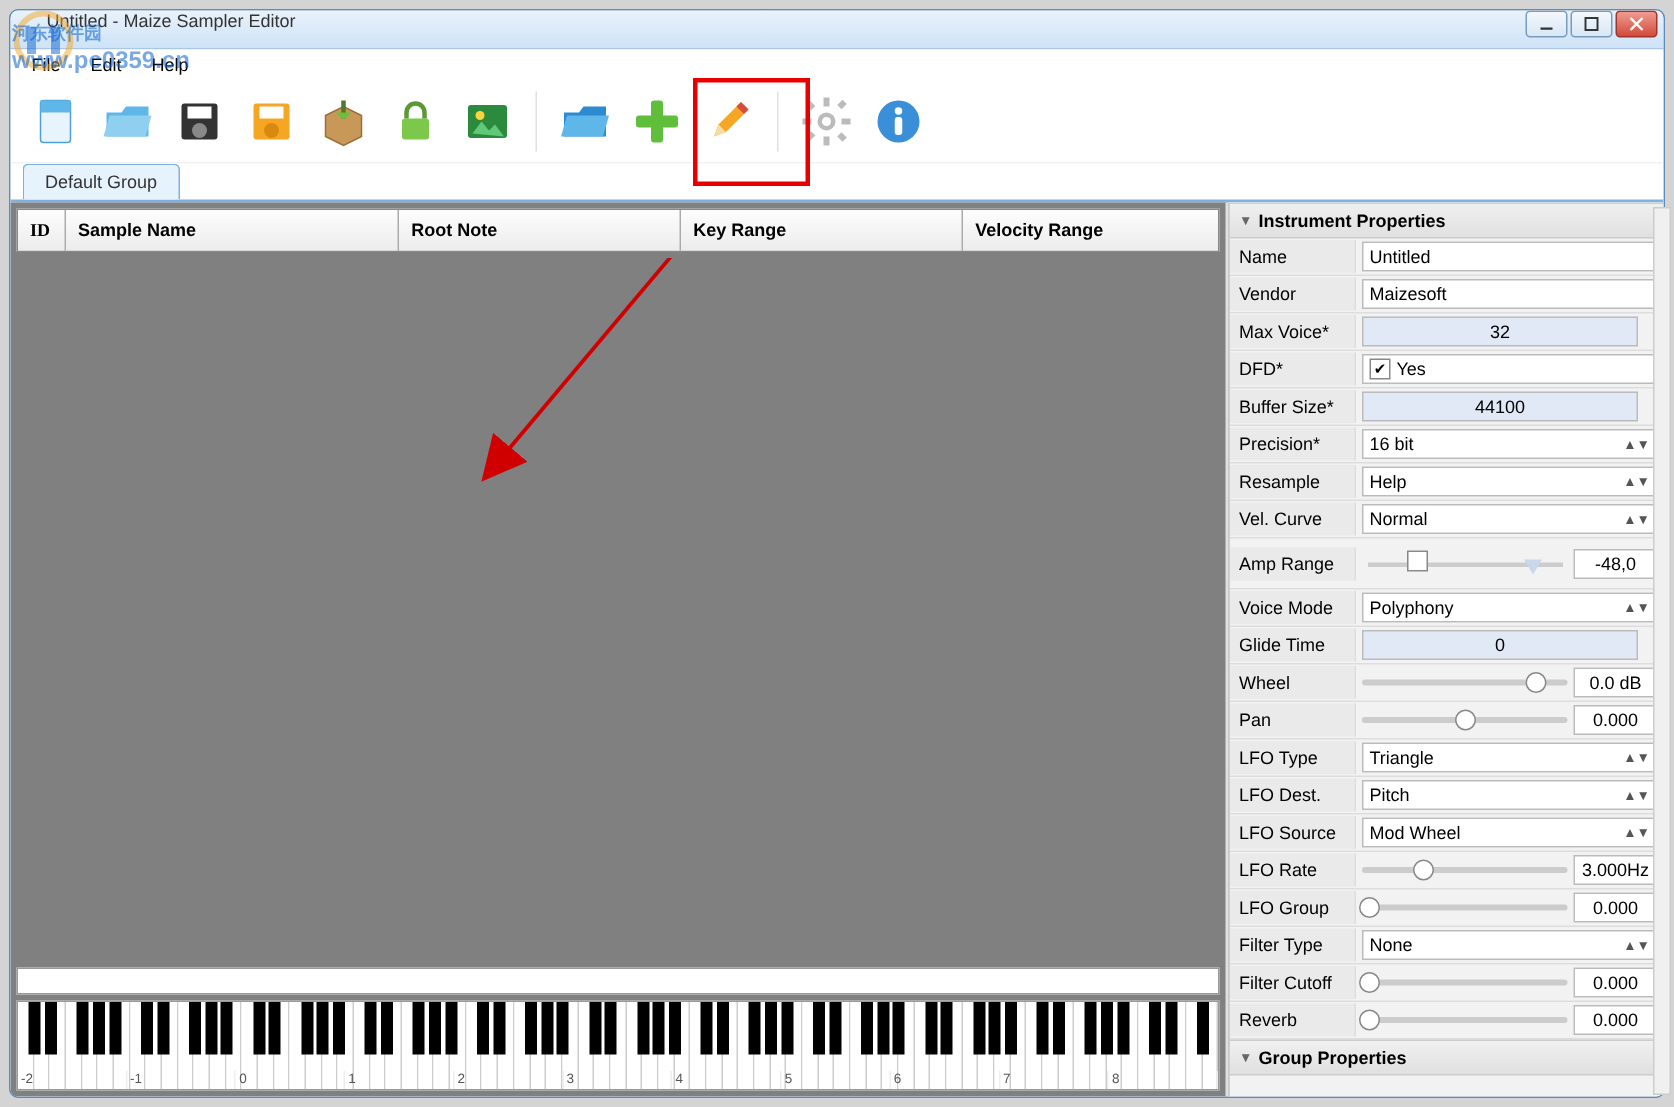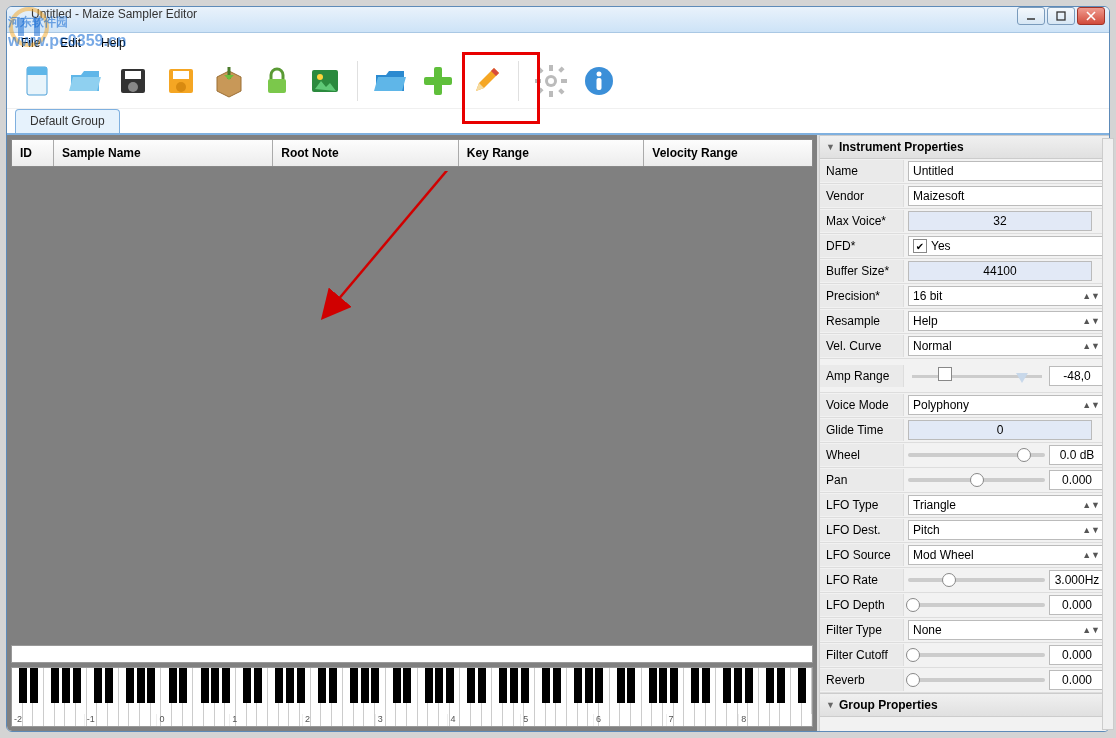--- a/index.html
+++ b/index.html
@@ -39,21 +39,21 @@
 
 
 .main { display:flex; height:calc(100% - 26px - 20px - 56px - 26px); }
 .left { flex:1; background:#808080; display:flex; flex-direction:column; border-right:2px solid #e0e0e0; position:relative; }
 .right { width:290px; background:#f2f2f2; overflow-y:auto; border-left:1px solid #d0d0d0; }
 
 
 .thead { display:flex; background:#fff; border:1px solid #888; margin:4px; }
 .th { padding:6px 8px; border-right:1px solid #aaa; font-weight:bold; background:linear-gradient(#fdfdfd,#ececec); }
 .th:last-child { border-right:none; }
-.th.id { width:42px; }
+.th.id { width:32px;font-family:Liberation Serif, serif; }
 .th.sn { flex:1.2; }
 .th.rn { flex:1; }
 .th.kr { flex:1; }
 .th.vr { flex:.9; }
 
 .emptyarea { flex:1; position:relative; }
 .arrow-svg { position:absolute; inset:0; width:100%; height:100%; pointer-events:none; z-index:30; }
 
 .scrollbar-h { height:18px; margin:0 4px 4px 4px; background:#fff; border:1px solid #999; }
 .keyboard-wrap { height:60px; margin:0 4px 4px 4px; background:#fff; border:1px solid #999; position:relative; overflow:hidden; }
@@ -538,21 +538,21 @@
           <div class="pval">
             <div class="slider-row">
               <div class="slidetrack">
                 <div class="slidethumb" style="left:30%"></div>
               </div>
               <div class="valbox">3.000Hz</div>
             </div>
           </div>
         </div>
       <div class="prow">
-          <div class="plabel">LFO Depth</div>
+          <div class="plabel">LFO Group</div>
           <div class="pval">
             <div class="slider-row">
               <div class="slidetrack">
                 <div class="slidethumb" style="left:4%"></div>
               </div>
               <div class="valbox">0.000</div>
             </div>
           </div>
         </div>
 

